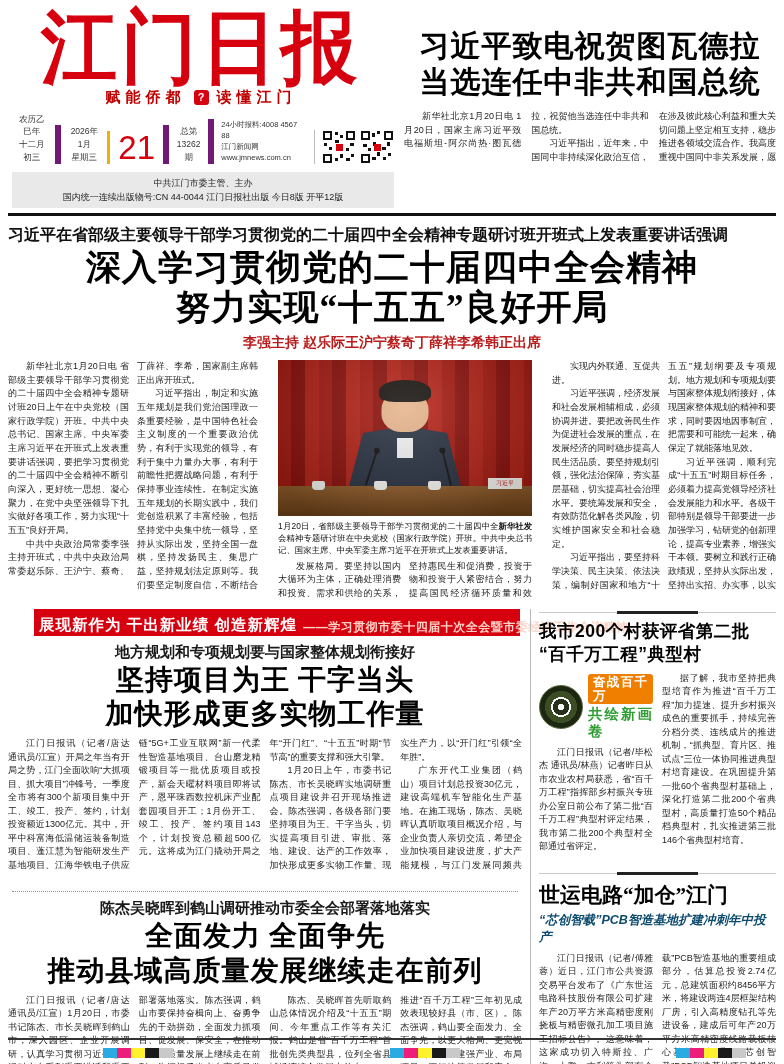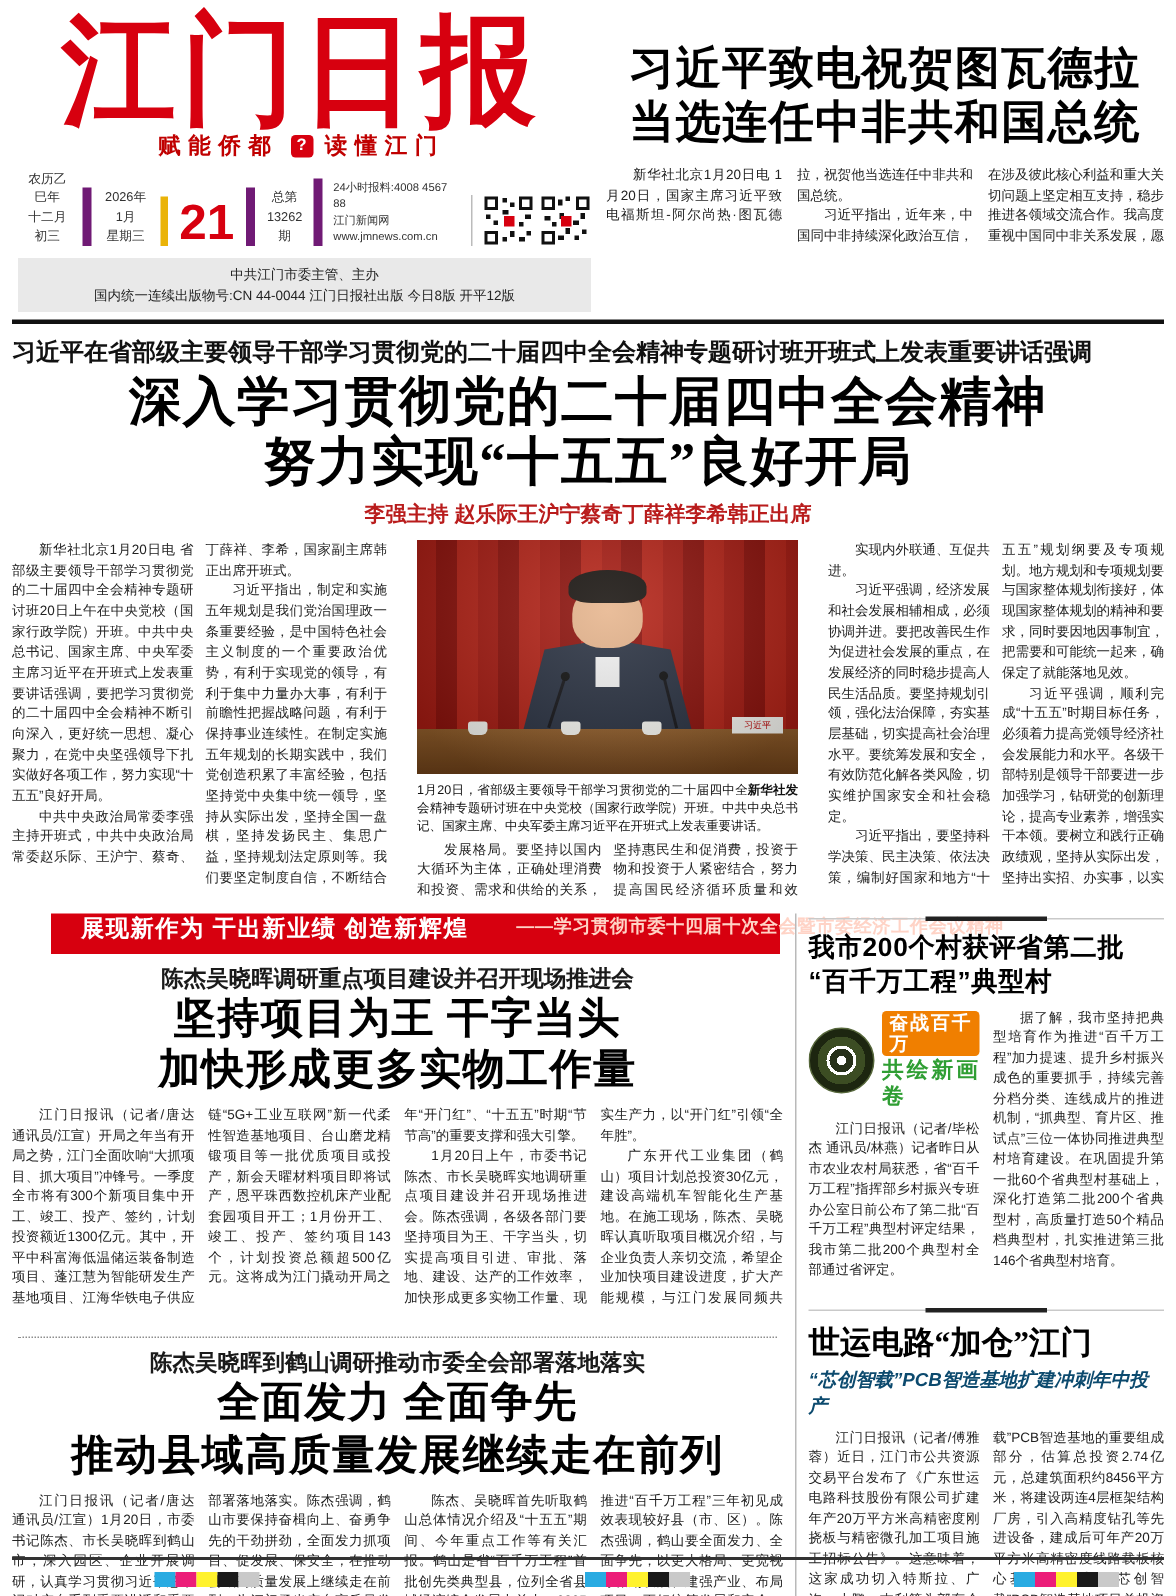--- a/index.html
+++ b/index.html
@@ -12,21 +12,21 @@
   .paper-title{font-family:"DejaVu Serif","Liberation Serif",serif;font-weight:bold;
         color:#d7000f;font-size:76px;line-height:1.02;text-align:center;letter-spacing:4px;
         transform:scaleY(1.06);transform-origin:top;}
   .tagline{display:flex;justify-content:center;align-items:center;gap:8px;margin-top:4px;
         color:#c00000;font-family:"Liberation Serif",serif;font-weight:bold;font-size:15px;letter-spacing:5px;}
   .tag-logo{display:inline-flex;align-items:center;justify-content:center;width:15px;height:15px;
         background:#d7000f;color:#fff;font-size:11px;border-radius:3px;letter-spacing:0;font-family:"Liberation Sans",sans-serif;}
   .date-strip{display:flex;align-items:flex-end;justify-content:center;margin-top:6px;}
   .ds-item{padding:0 7px;border-left:6px solid #701a75;font-size:8.5px;line-height:1.5;text-align:center;color:#333;}
   .ds-item:first-child{border-left:none;}
-  .ds-day{padding:0 8px;border-left:5px solid #eab308;color:#d7000f;font-size:33px;font-weight:bold;line-height:1;}
+  .ds-day{padding:0 8px;border-left:3px solid #eab308;color:#d7000f;font-size:33px;font-weight:normal;line-height:1;}
   .ds-small{font-size:7.5px;text-align:left;}
   .qr-wrap{display:flex;gap:4px;padding-left:7px;border-left:1px solid #bbb;}
   .qr{width:34px;height:34px;}
   .organizer{margin:8px 0 0 4px;background:#e9e9e9;padding:4px 2px;text-align:center;
         font-size:9px;line-height:1.6;color:#222;}
   .mast-right{width:372px;padding-top:22px;}
   .tr-headline{margin:0;text-align:center;font-size:30px;font-weight:bold;line-height:1.2;
         color:#000;letter-spacing:1px;}
   .tr-body{margin-top:10px;column-count:3;column-gap:10px;font-size:8.8px;line-height:1.5;
         text-align:justify;height:62px;overflow:hidden;color:#222;}
@@ -63,21 +63,21 @@
   .ph-mic::after{content:"";position:absolute;top:-5px;left:-2px;width:6px;height:6px;background:#111;border-radius:50%;}
   .ph-plate{position:absolute;right:10px;bottom:27px;width:34px;height:11px;background:#fdfdf8;
         display:flex;align-items:center;justify-content:center;font-size:6px;color:#c00000;text-indent:0;}
   .caption{margin:4px 0 3px;font-size:8.4px;line-height:1.45;text-align:justify;color:#111;}
   .caption .credit{font-weight:bold;float:right;}
   .lead-colB-text{height:44px;overflow:hidden;}
   
   .lower{display:flex;margin-top:9px;}
   .lower-left{width:514px;padding-right:8px;}
   .lower-right{width:246px;border-left:1px solid #b9b9b9;padding-left:8px;}
-  .banner{display:flex;align-items:flex-start;height:27px;background:#d7000f;margin:0 2px 7px 26px;padding:0 20px;white-space:nowrap;gap:26px;}
+  .banner{display:flex;align-items:flex-end;height:27px;background:#d7000f;margin:0 2px 7px 26px;padding:0 5px;white-space:nowrap;}
   .banner-strong{color:#fff;font-weight:bold;font-size:15.5px;letter-spacing:1px;}
   .banner-rest{color:#ffd3c6;font-weight:bold;font-size:12px;margin-left:6px;letter-spacing:.5px;}
   .art-kicker{text-align:center;font-weight:bold;font-size:15px;color:#1a1a1a;}
   .art-hl{margin:1px 0 0;text-align:center;font-family:"Liberation Serif","DejaVu Serif",serif;
         font-weight:bold;font-size:28px;line-height:1.22;color:#000;letter-spacing:1px;}
   .art-body4{margin-top:6px;column-count:4;column-gap:9px;font-size:9px;line-height:1.5;
         text-align:justify;overflow:hidden;color:#222;}
   .h-projects{height:146px;}
   .h-hezshan{height:112px;}
   .sep-dotted{border-top:1px dotted #8d8d8d;margin:8px 4px 7px;}
@@ -256,21 +256,21 @@
 
   <div class="lower">
     <div class="lower-left">
 
       <div class="banner">
         <span class="banner-strong">展现新作为 干出新业绩 创造新辉煌</span>
         <span class="banner-rest">——学习贯彻市委十四届十次全会暨市委经济工作会议精神</span>
       </div>
 
       <article>
-        <div class="art-kicker">陈杰吴晓晖调研重点项目建设并召开现场推进会</div>
+        <div class="art-kicker">地方规划和专项规划要与国家整体规划衔接好</div>
         <h3 class="art-hl">
           <span>坚持项目为王 干字当头</span><br>
           <span>加快形成更多实物工作量</span>
         </h3>
         <div class="art-body4 news h-projects">
             <p>江门日报讯（记者/唐达 通讯员/江宣）开局之年当有开局之势，江门全面吹响“大抓项目、抓大项目”冲锋号。一季度全市将有300个新项目集中开工、竣工、投产、签约，计划投资额近1300亿元。其中，开平中科富海低温储运装备制造项目、蓬江慧为智能研发生产基地项目、江海华铁电子供应链“5G+工业互联网”新一代柔性智造基地项目、台山磨龙精锻项目等一批优质项目或投产，新会天曜材料项目即将试产，恩平珠西数控机床产业配套园项目开工；1月份开工、竣工、投产、签约项目143个，计划投资总额超500亿元。这将成为江门撬动开局之年“开门红”、“十五五”时期“节节高”的重要支撑和强大引擎。</p>
             <p>1月20日上午，市委书记陈杰、市长吴晓晖实地调研重点项目建设并召开现场推进会。陈杰强调，各级各部门要坚持项目为王、干字当头，切实提高项目引进、审批、落地、建设、达产的工作效率，加快形成更多实物工作量、现实生产力，以“开门红”引领“全年胜”。</p>
             <p>广东开代工业集团（鹤山）项目计划总投资30亿元，建设高端机车智能化生产基地。在施工现场，陈杰、吴晓晖认真听取项目概况介绍，与企业负责人亲切交流，希望企业加快项目建设进度，扩大产能规模，与江门发展同频共振，把企业做大做强做出高度。陈杰要求，属地政府和有关部门优化提升产业园区规划设计，主动对接企业需求，充分考虑物流运输等便捷性安全性，加快完善路网及配套设施建设，以大物流支撑大项目、服务大产业、开拓大市场；大力发展工业旅游，打造江门制造智能化、绿色化、融合化发展的展示窗口。</p>
           </div>
       </article>

